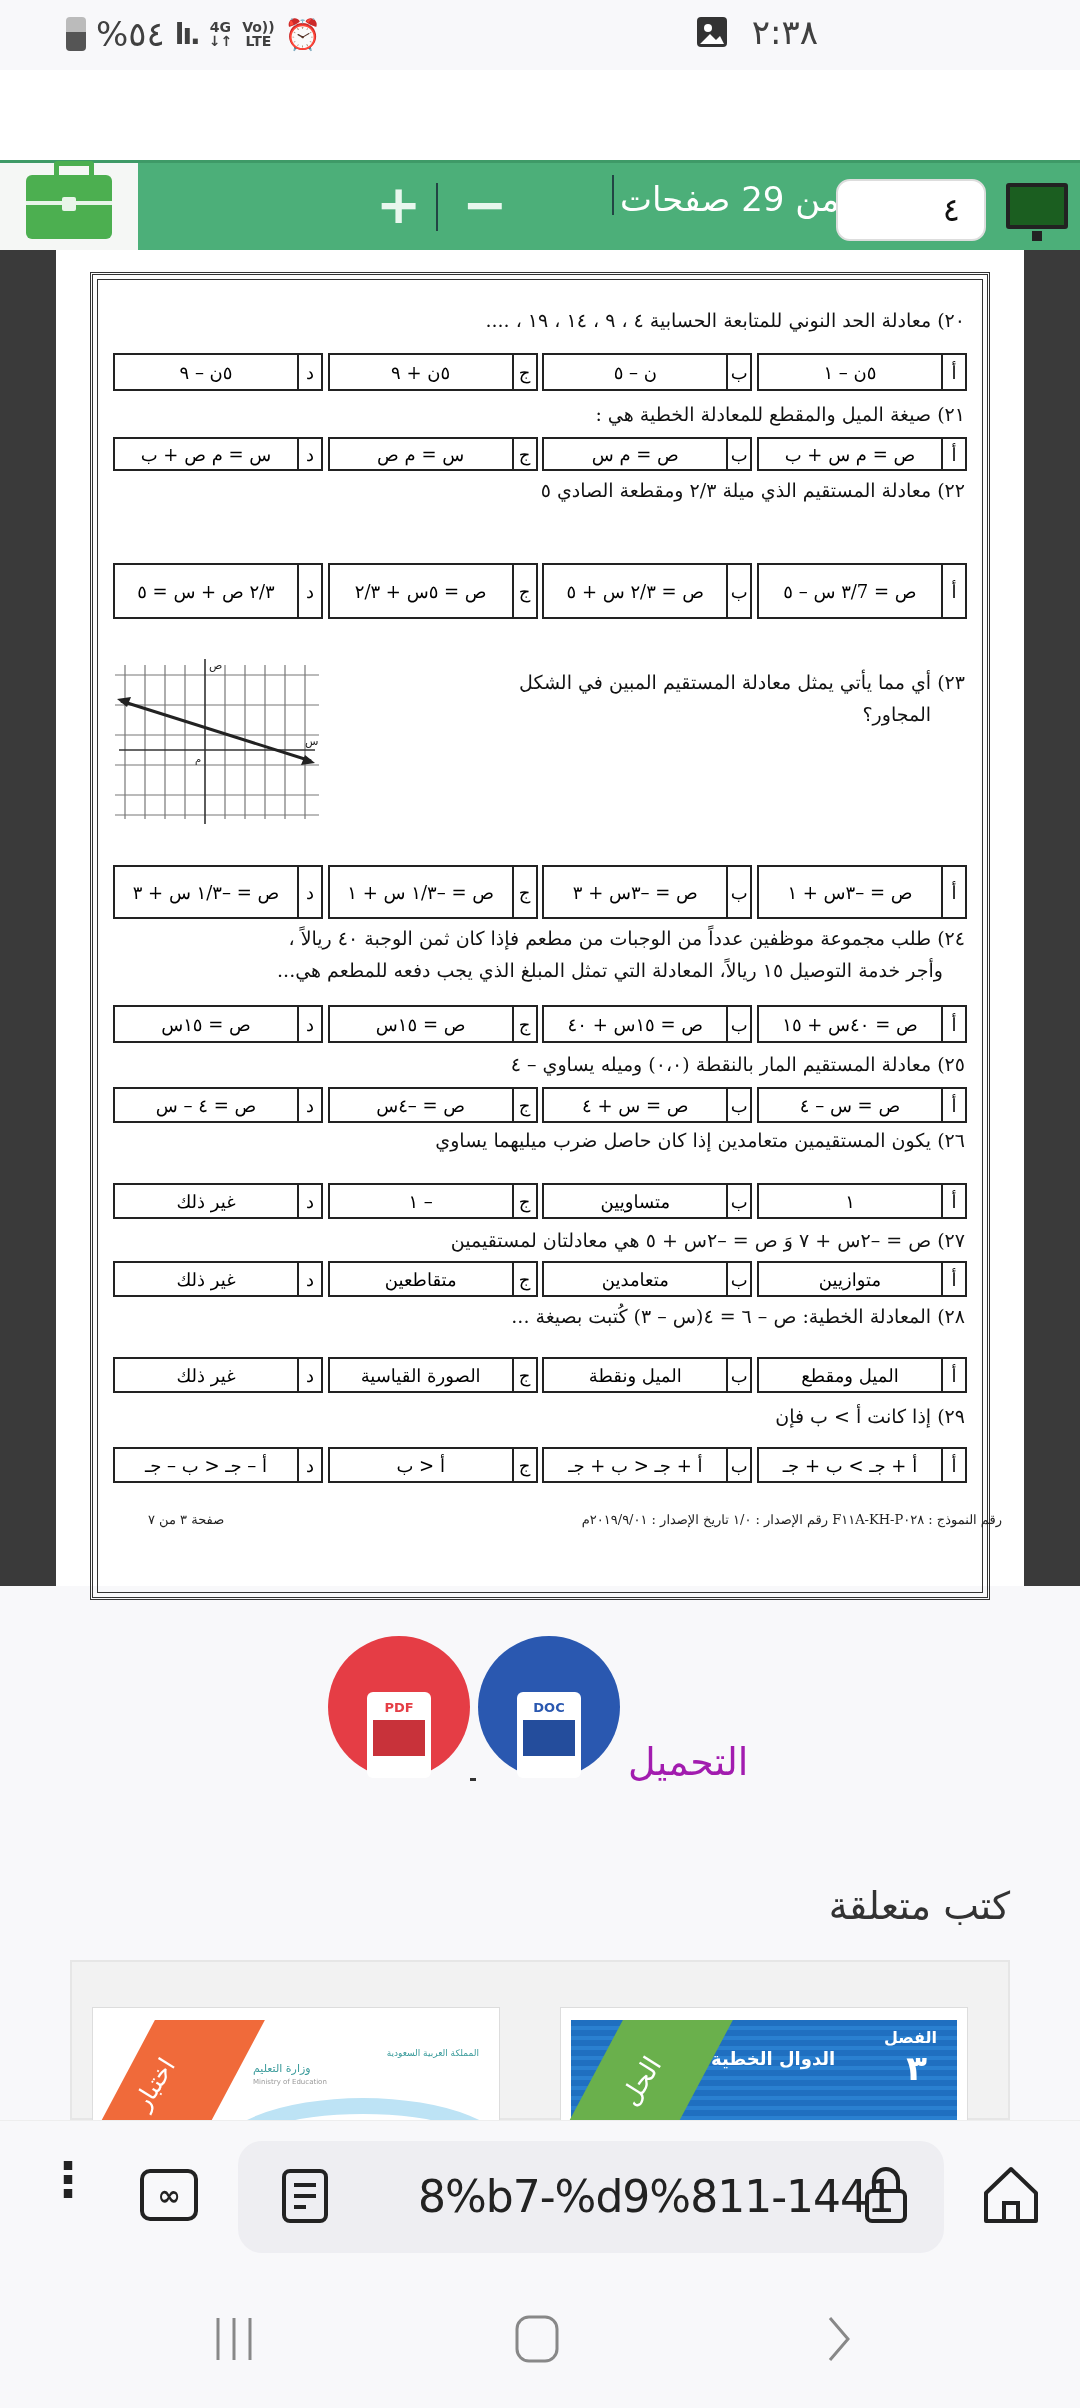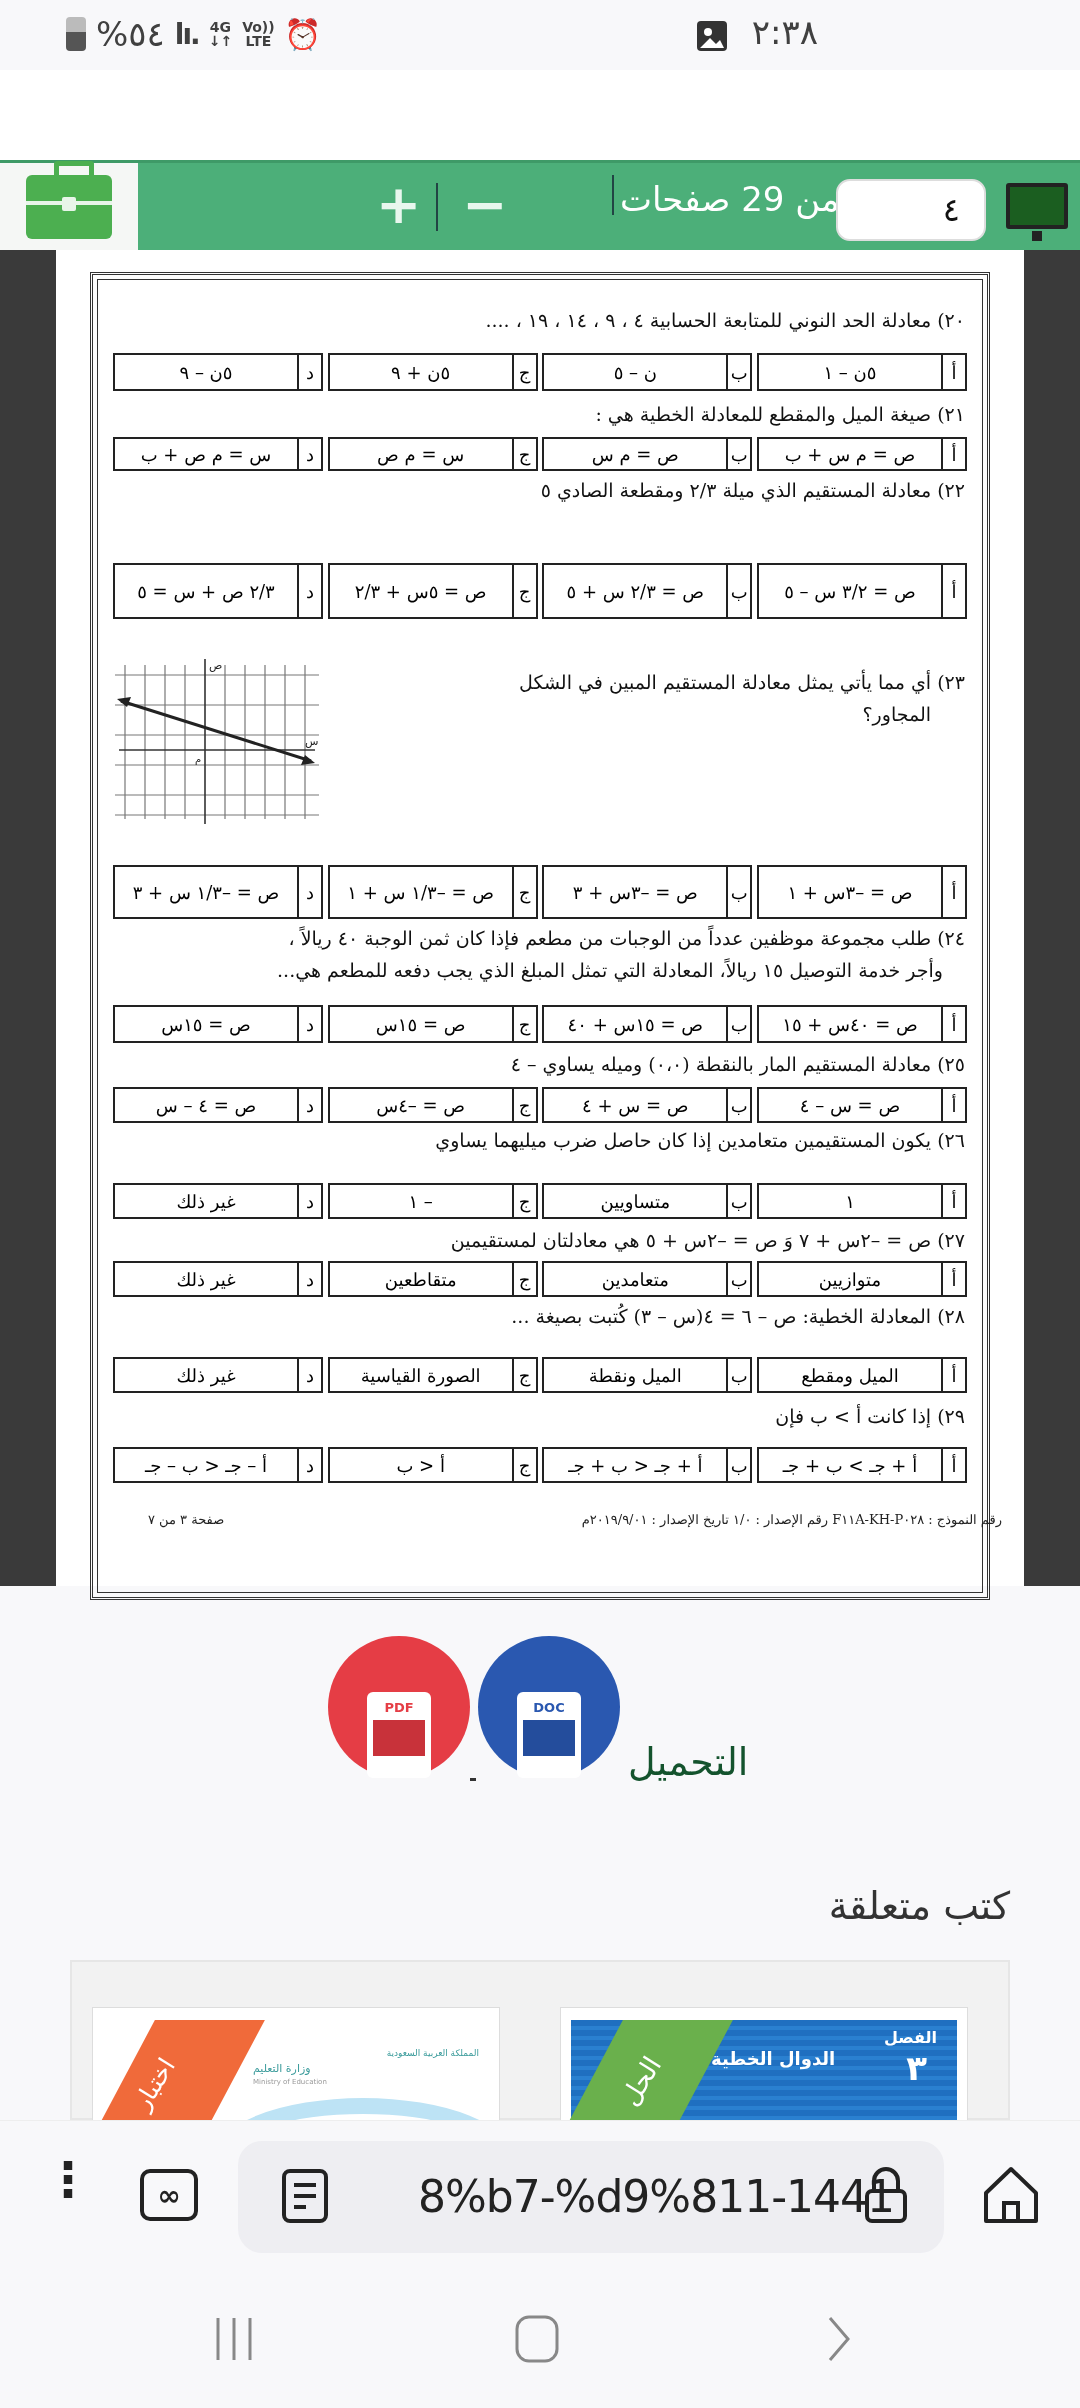--- a/index.html
+++ b/index.html
@@ -1,19 +1,19 @@
 <!DOCTYPE html>
 <html><head>
 <meta charset="utf-8">
 <style>
 *{box-sizing:border-box;margin:0;padding:0}
 html,body{width:1080px;height:2408px;overflow:hidden;background:#f8f8fa;font-family:"DejaVu Sans",sans-serif}
 .status{position:absolute;top:0;left:8px;width:860px;height:70px;background:#f8f8fa;color:#404040;font-size:34px}
 .status .left{position:absolute;left:58px;top:14px;display:flex;align-items:center;gap:10px}
-.status .right{position:absolute;right:50px;top:12px;display:flex;align-items:flex-end;gap:24px}
+.status .right{position:absolute;right:50px;top:12px;display:flex;align-items:center;gap:24px}
 .batt{width:20px;height:34px;border-radius:4px;background:linear-gradient(#bbb 45%,#555 45%)}
 .sig{font-size:14px;line-height:14px;text-align:center;font-weight:bold}
 .white-band{position:absolute;top:70px;left:0;width:1080px;height:90px;background:#fff}
 .toolbar{position:absolute;top:160px;left:0;width:1080px;height:90px;background:#4caf79;border-top:3px solid #3e9a67}
 .toolbox{position:absolute;left:0;top:0;width:138px;height:87px;background:#f5f7f5;display:flex;align-items:center;justify-content:center}
 .bag{width:86px;height:64px;background:#4caf50;border-radius:6px;position:relative}
 .bag:before{content:"";position:absolute;left:28px;top:-14px;width:30px;height:16px;border:5px solid #4caf50;border-bottom:none;border-radius:4px 4px 0 0}
 .bag:after{content:"";position:absolute;left:0;right:0;top:26px;height:4px;background:#e8f5e9}
 .bag .lock{position:absolute;left:36px;top:22px;width:14px;height:14px;background:#e8f5e9;z-index:2;border-radius:2px}
 .zoom-plus,.zoom-minus{position:absolute;top:12px;color:#e8f7ee;font-size:54px;font-weight:bold;line-height:60px;cursor:pointer}
@@ -34,21 +34,21 @@
 .opt .v{flex:1;display:flex;align-items:center;justify-content:center;direction:rtl}
 .graph{position:absolute;left:22px;top:410px;width:204px;height:165px}
 .footer-line{position:absolute;top:1262px;font-family:"DejaVu Serif",serif;font-size:13px;direction:rtl;color:#222}
 .download{position:absolute;top:1636px;left:0;width:1080px;height:160px}
 .circle{position:absolute;width:142px;height:142px;border-radius:50%;display:flex;align-items:flex-end;justify-content:center;cursor:pointer}
 .circle.pdf{left:328px;background:#e53d45}
 .circle.doc{left:478px;background:#2a58b0}
 .fileicon{width:64px;height:86px;background:#fff;border-radius:6px;position:relative;font-size:13px;font-weight:bold;text-align:center;padding-top:8px}
 .fileicon .body{position:absolute;left:6px;right:6px;top:28px;bottom:22px}
 .fileicon .arrow{position:absolute;left:22px;bottom:-4px;font-size:28px;color:#fff;line-height:28px}
-.dl-label{position:absolute;left:628px;top:104px;font-size:38px;color:#14532d}
+.dl-label{position:absolute;left:628px;top:104px;font-size:38px;color:#a21caf}
 .dash{position:absolute;left:470px;top:142px;width:6px;height:3px;background:#333}
 .related-title{position:absolute;top:1884px;right:70px;font-size:38px;color:#333;direction:rtl}
 .related{position:absolute;top:1960px;left:70px;width:940px;height:160px;background:#f2f2f2;border:2px solid #e6e6e6}
 .card{position:absolute;top:45px;width:408px;height:120px;background:#fff;border:1px solid #ddd;overflow:hidden}
 .card.c1{right:40px}.card.c2{left:20px}
 .bottom-bar{position:absolute;top:2120px;left:0;width:1080px;height:150px;background:#f8f8fa;border-top:1px solid #eee}
 .url-box{position:absolute;left:238px;top:20px;width:706px;height:112px;background:#eeeef2;border-radius:24px}
 .url-text{position:absolute;left:180px;top:30px;font-size:44px;color:#222;letter-spacing:-1px}
 .nav{position:absolute;top:2270px;left:0;width:1080px;height:138px;background:#f8f8fa}
 .icon{position:absolute}
@@ -133,21 +133,21 @@
         <div class="opt">
             <span class="l">د</span>
             <span class="v">س = م ص + ب</span>
           </div>
       </div>
 
       <div class="q" style="top:204px">٢٢) معادلة المستقيم الذي ميلة ٢/٣ ومقطعة الصادي ٥</div>
       <div class="row" style="top:288px;height:56px">
         <div class="opt">
             <span class="l">أ</span>
-            <span class="v">ص = ٣/٢ س – ٥</span>
+            <span class="v">ص = ٣/7 س – ٥</span>
           </div>
         <div class="opt">
             <span class="l">ب</span>
             <span class="v">ص = ٢/٣ س + ٥</span>
           </div>
         <div class="opt">
             <span class="l">ج</span>
             <span class="v">ص = ٥س + ٢/٣</span>
           </div>
         <div class="opt">

